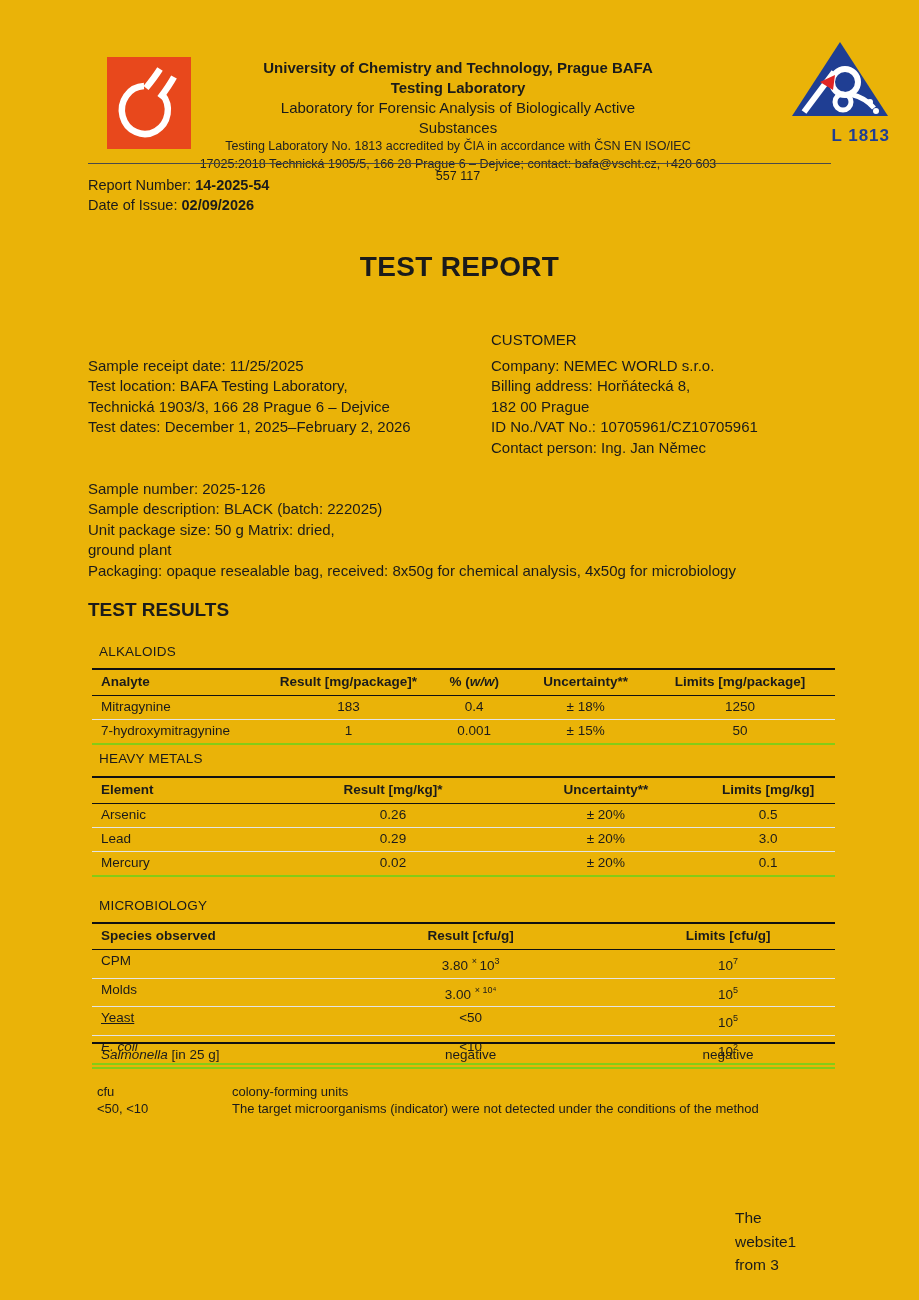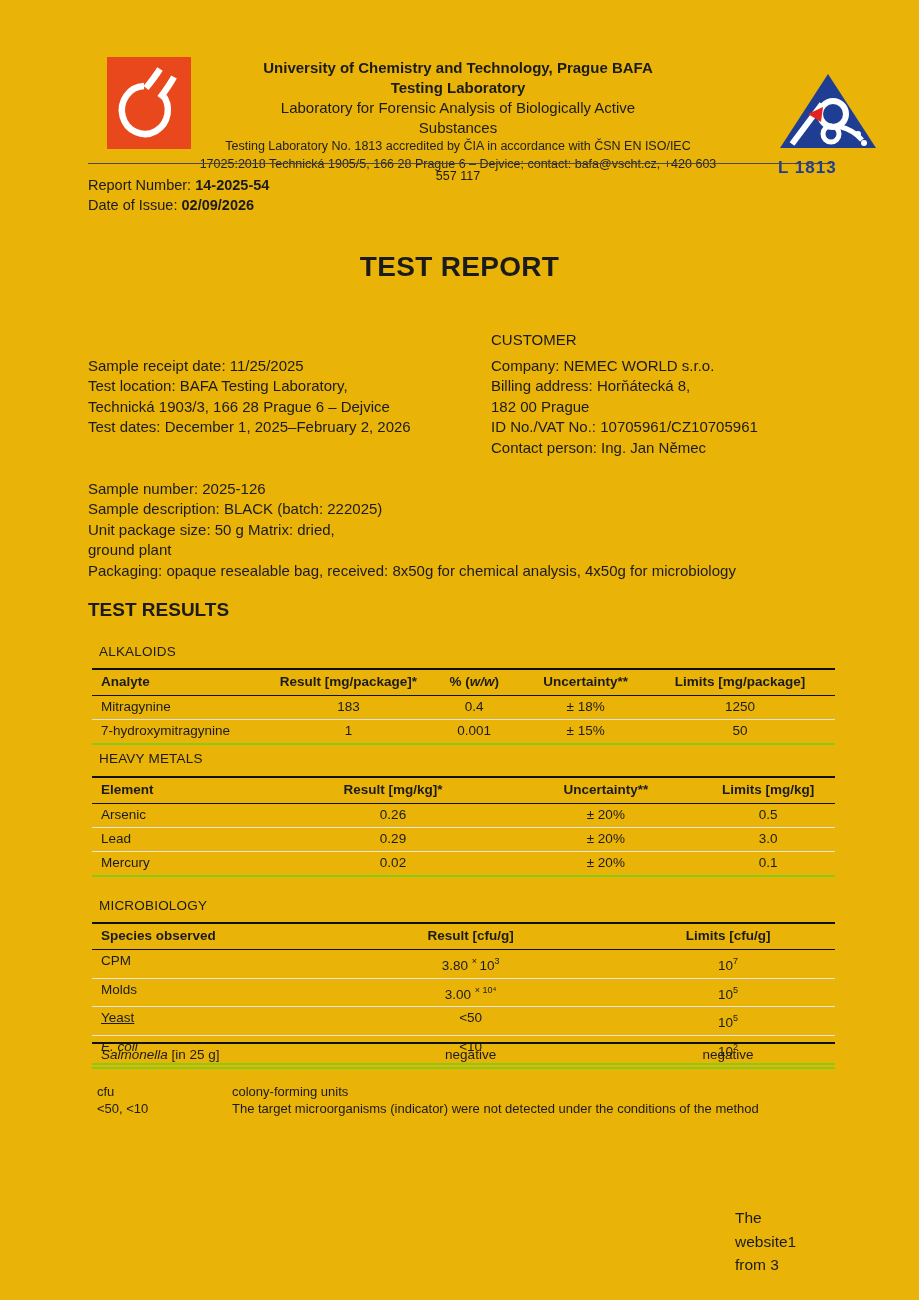--- a/index.html
+++ b/index.html
@@ -3,21 +3,21 @@
 <meta charset="utf-8">
 <style>
   html,body { margin:0; padding:0; background:#ffffff; }
   .page {
     position:relative; width:919px; height:1300px; margin:0 auto;
     background:#eab308; overflow:hidden;
     font-family:"Liberation Sans", sans-serif; color:#1b1b1b;
   }
   
   .logo-uct { position:absolute; left:107px; top:57px; width:84px; height:92px; }
-  .logo-cia { position:absolute; left:778px; top:72px; width:112px; height:112px; text-align:left; }
+  .logo-cia { position:absolute; left:778px; top:40px; width:112px; height:112px; text-align:right; }
   .logo-cia .cia-code { font-size:17px; font-weight:bold; color:#1f3e93; margin-top:-4px; letter-spacing:1px; }
   .header-center { position:absolute; left:188px; top:58px; width:540px; text-align:center; }
   .hc-bold { font-size:15px; font-weight:bold; line-height:20px; }
   .hc-reg  { font-size:15px; line-height:20px; }
   .hc-small{ font-size:12.5px; line-height:17.5px; color:#222; }
   .header-rule { position:absolute; left:88px; top:163px; width:743px; border-top:1.5px solid #4a4a4a; }
   .phone-tail { position:absolute; left:188px; top:169px; width:540px; text-align:center; font-size:12.5px; }
   .report-meta { position:absolute; left:88px; top:176px; font-size:14.5px; line-height:19.5px; }
   .report-meta b { font-weight:bold; }
   

